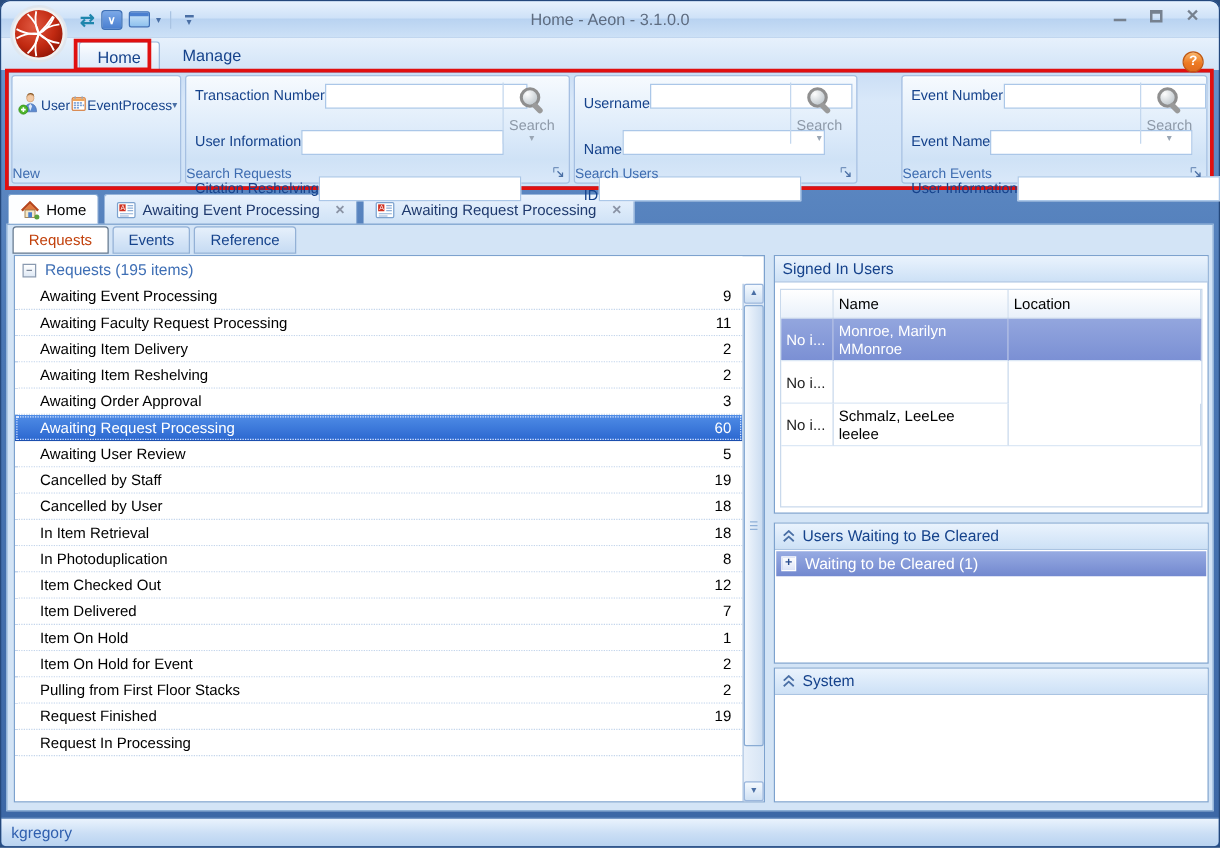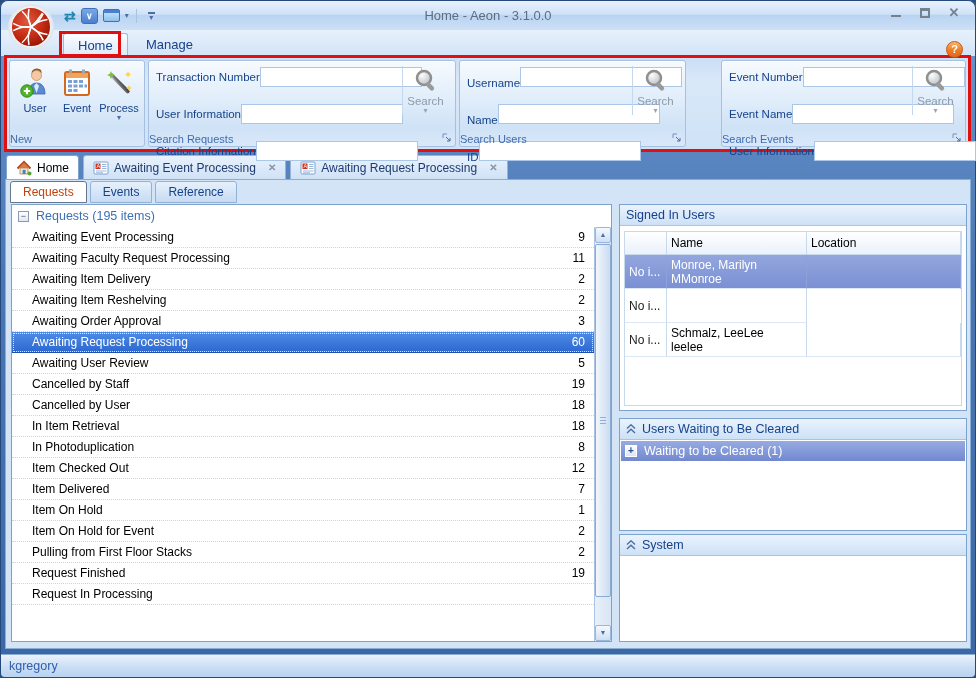--- a/index.html
+++ b/index.html
@@ -54,21 +54,21 @@
     border:3px solid #e01010; background:linear-gradient(#cadef5,#d9e8f9 25%,#cfe2f6); z-index:40; }
   .ribbon-inner { position:absolute; inset:0; padding:2px; display:flex; gap:3px; }
   .rgroup { position:relative; border:1px solid #a6c0e2; border-radius:3px;
     background:linear-gradient(180deg,#f6fafe,#ddebfa 52%,#cfe2f6 78%,#d9e8f9);
     box-shadow:inset 0 1px 0 #ffffff; }
   .glabel { position:absolute; left:0; right:0; bottom:1px; 
     font-size:11px; color:#3e6cb0; }
   .launcher { position:absolute; right:3px; bottom:3px; width:10px; height:10px; }
   .g-new { width:136px; }
   .new-btns { position:absolute; left:4px; top:3px; right:4px; display:flex; justify-content:space-between; }
-  .big-btn { width:42px; display:flex; flex-direction:column; align-items:center; padding-top:3px; border-radius:3px; }
+  .big-btn { width:42px; display:flex; flex-direction:row; align-items:center; padding-top:3px; border-radius:3px; }
   .big-btn .blabel { font-size:11px; color:#15428b; margin-top:3px; white-space:nowrap; }
   .big-btn .bcaret { font-size:8px; color:#4a6fa5; line-height:7px; }
   .g-req { width:308px; } .g-usr { width:227px; } .g-evt { flex:1;margin-left:32px; }
   .fields { position:absolute; left:7px; top:5px; right:58px; display:flex; flex-direction:column; gap:16px; }
   .frow { display:flex; align-items:center; height:21px; }
   .flabel { font-size:11.5px; color:#15428b; white-space:nowrap; }
   .g-req .flabel { width:106px; } .g-usr .flabel { width:58px;margin-top:12px; } .g-evt .flabel { width:88px; }
   .finput { flex:1; height:20px; background:#fff; border:1px solid #abc7e8; outline:none;
     font-family:inherit; font-size:11.5px; padding:0 3px; }
   .search-btn { position:absolute; right:7px; top:5px; width:46px; display:flex;
@@ -273,21 +273,21 @@
         <div class="fields">
           <div class="frow">
             <span class="flabel">Transaction Number</span>
             <input class="finput" style="">
           </div>
           <div class="frow">
             <span class="flabel">User Information</span>
             <input class="finput" style="">
           </div>
           <div class="frow">
-            <span class="flabel">Citation Information</span>
+            <span class="flabel">Citation Reshelving</span>
             <input class="finput" style="">
           </div>
         </div>
         <div class="search-btn">
           <svg width="26" height="26" viewBox="0 0 26 26">
             <defs>
                 <radialGradient id="lens1" cx="35%" cy="30%" r="75%">
               <stop offset="0%" stop-color="#fdfdfd"></stop>
                   <stop offset="100%" stop-color="#b9c2c8"></stop>
             </radialGradient>

